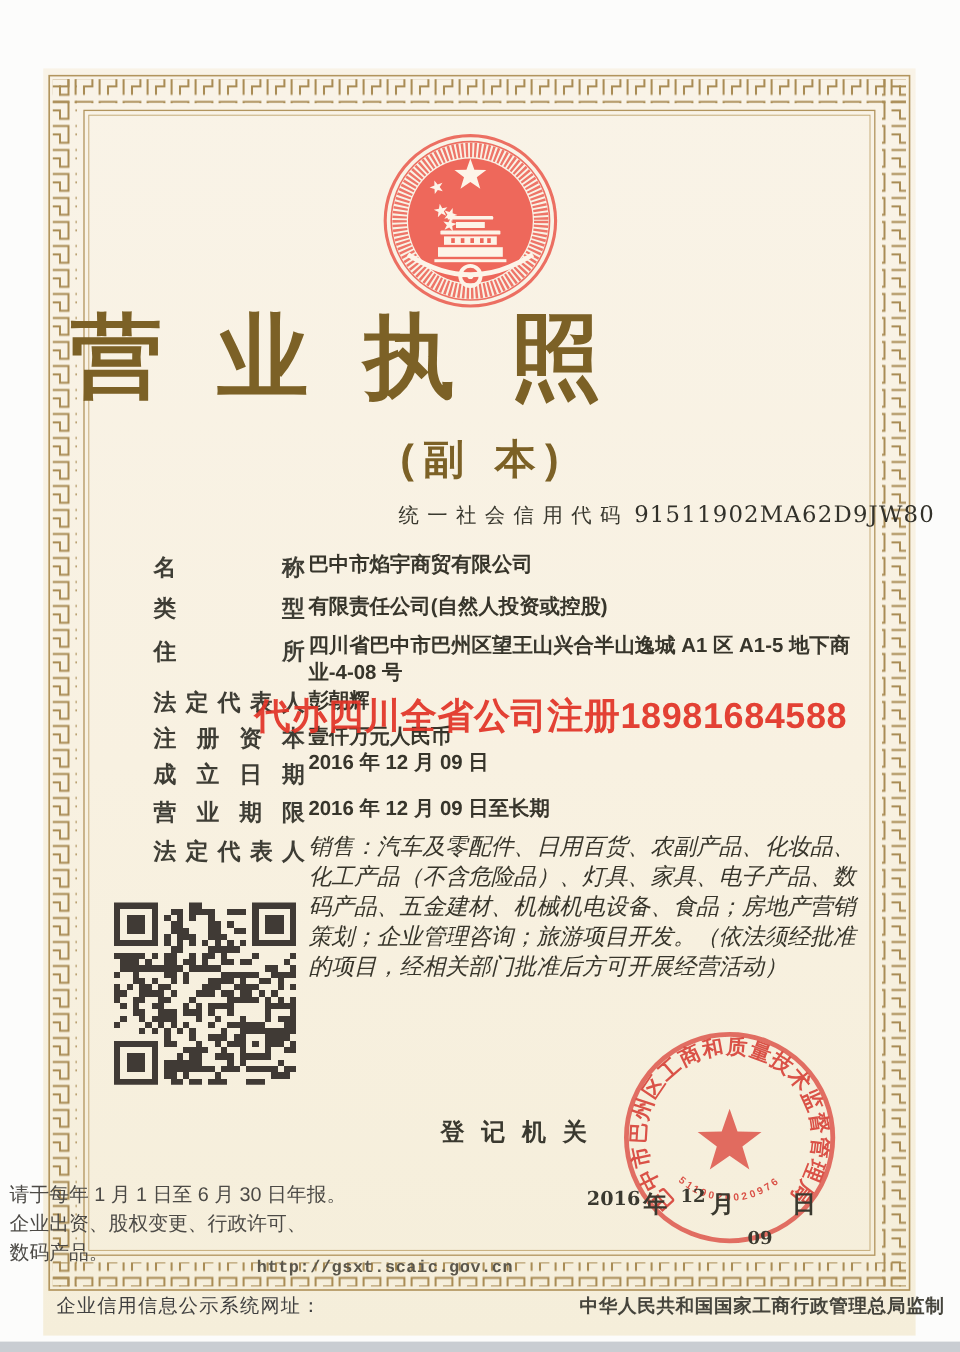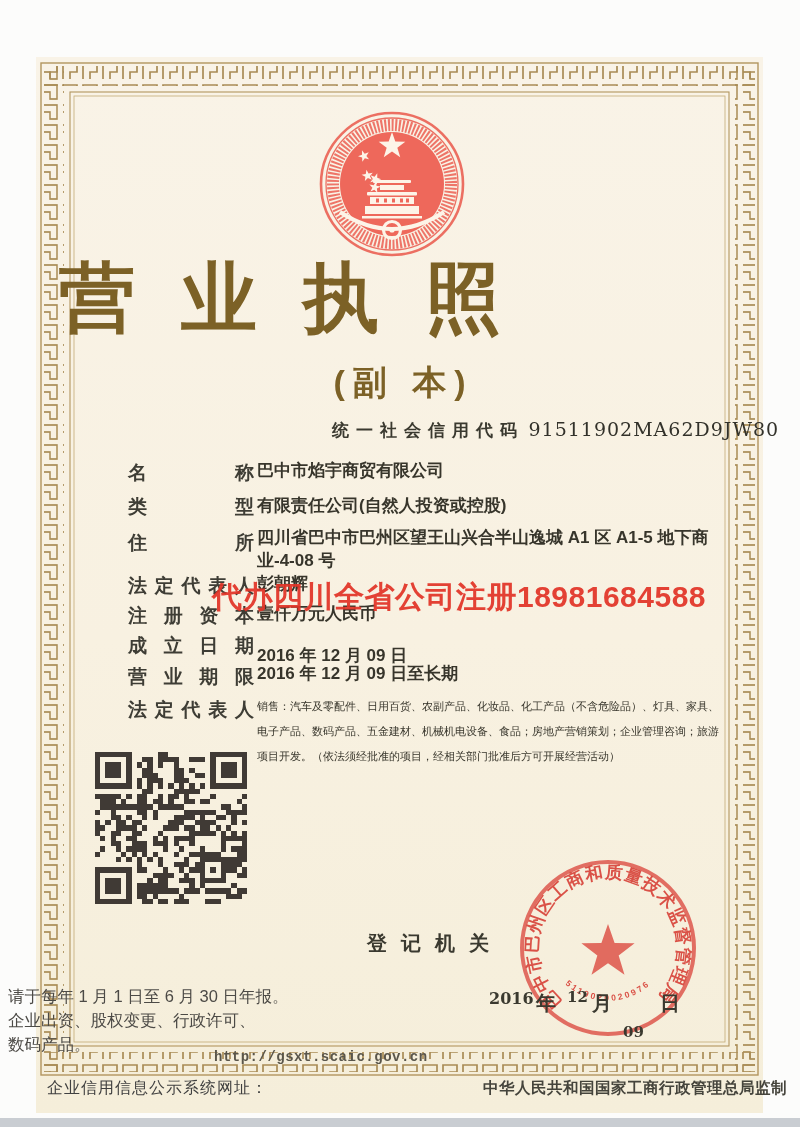--- a/index.html
+++ b/index.html
@@ -24,33 +24,33 @@
     font-size:76px;font-weight:700;color:#7c6126;
     letter-spacing:46px;transform:translateX(23px);
     line-height:1.1;white-space:nowrap;
   }
   .subtitle{
     left:36px;top:360px;width:727px;text-align:center;
     font-size:34px;font-weight:600;color:#7c6126;
     letter-spacing:8px;transform:translateX(4px);white-space:nowrap;
   }
   .credit-row{left:332px;top:418px;white-space:nowrap;}
-  .credit-label{font-size:17px;font-weight:700;color:#3a392f;letter-spacing:7px;}
+  .credit-label{font-size:17px;font-weight:400;color:#3a392f;letter-spacing:7px;}
   .credit-code{font-size:19px;font-weight:500;color:#32312a;font-family:"DejaVu Serif",serif;letter-spacing:1px;}
   
   .flabel{
     position:absolute;left:128px;width:126px;
     font-size:19px;font-weight:600;color:#3e3d35;
     text-align:justify;text-align-last:justify;
   }
   .fvalue{
     position:absolute;left:257px;width:462px;
     font-size:17px;font-weight:600;color:#37352b;line-height:23px;
   }
-  .fvalue.small{font-size:11px;font-weight:500;line-height:25px;}
+  .fvalue.small{font-size:19px;font-weight:500;line-height:25px;font-style:italic;}
   
   .watermark{
     left:212px;top:577px;font-size:30px;font-weight:700;
     color:#e23427;white-space:nowrap;letter-spacing:.5px;opacity:.93;
   }
   
   .qr{left:95px;top:752px;width:152px;height:152px;}
   
   .reg-label{left:367px;top:930px;font-size:20px;font-weight:600;color:#3a392f;letter-spacing:14px;white-space:nowrap;}
   .seal{left:516px;top:856px;opacity:.93;}
@@ -142,21 +142,21 @@
 <div class="flabel" style="top:530px">住所</div>
 <div class="fvalue" style="top:526px">四川省巴中市巴州区望王山兴合半山逸城 A1 区 A1-5 地下商业-4-08 号</div>
 
 <div class="flabel" style="top:573px">法定代表人</div>
 <div class="fvalue" style="top:572px">彭朝辉</div>
 
 <div class="flabel" style="top:603px">注册资本</div>
 <div class="fvalue" style="top:602px">壹仟万元人民币</div>
 
 <div class="flabel" style="top:633px">成立日期</div>
-<div class="fvalue" style="top:644px">2016 年 12 月 09 日</div>
+<div class="fvalue" style="top:624px">2016 年 12 月 09 日</div>
 
 <div class="flabel" style="top:664px">营业期限</div>
 <div class="fvalue" style="top:662px">2016 年 12 月 09 日至长期</div>
 
 <div class="flabel" style="top:697px">法定代表人</div>
 <div class="fvalue small" style="top:694px">销售：汽车及零配件、日用百货、农副产品、化妆品、化工产品（不含危险品）、灯具、家具、电子产品、数码产品、五金建材、机械机电设备、食品；房地产营销策划；企业管理咨询；旅游项目开发。（依法须经批准的项目，经相关部门批准后方可开展经营活动）</div>
 
 <div class="abs watermark">代办四川全省公司注册18981684588</div>
 
 <div class="abs qr">

